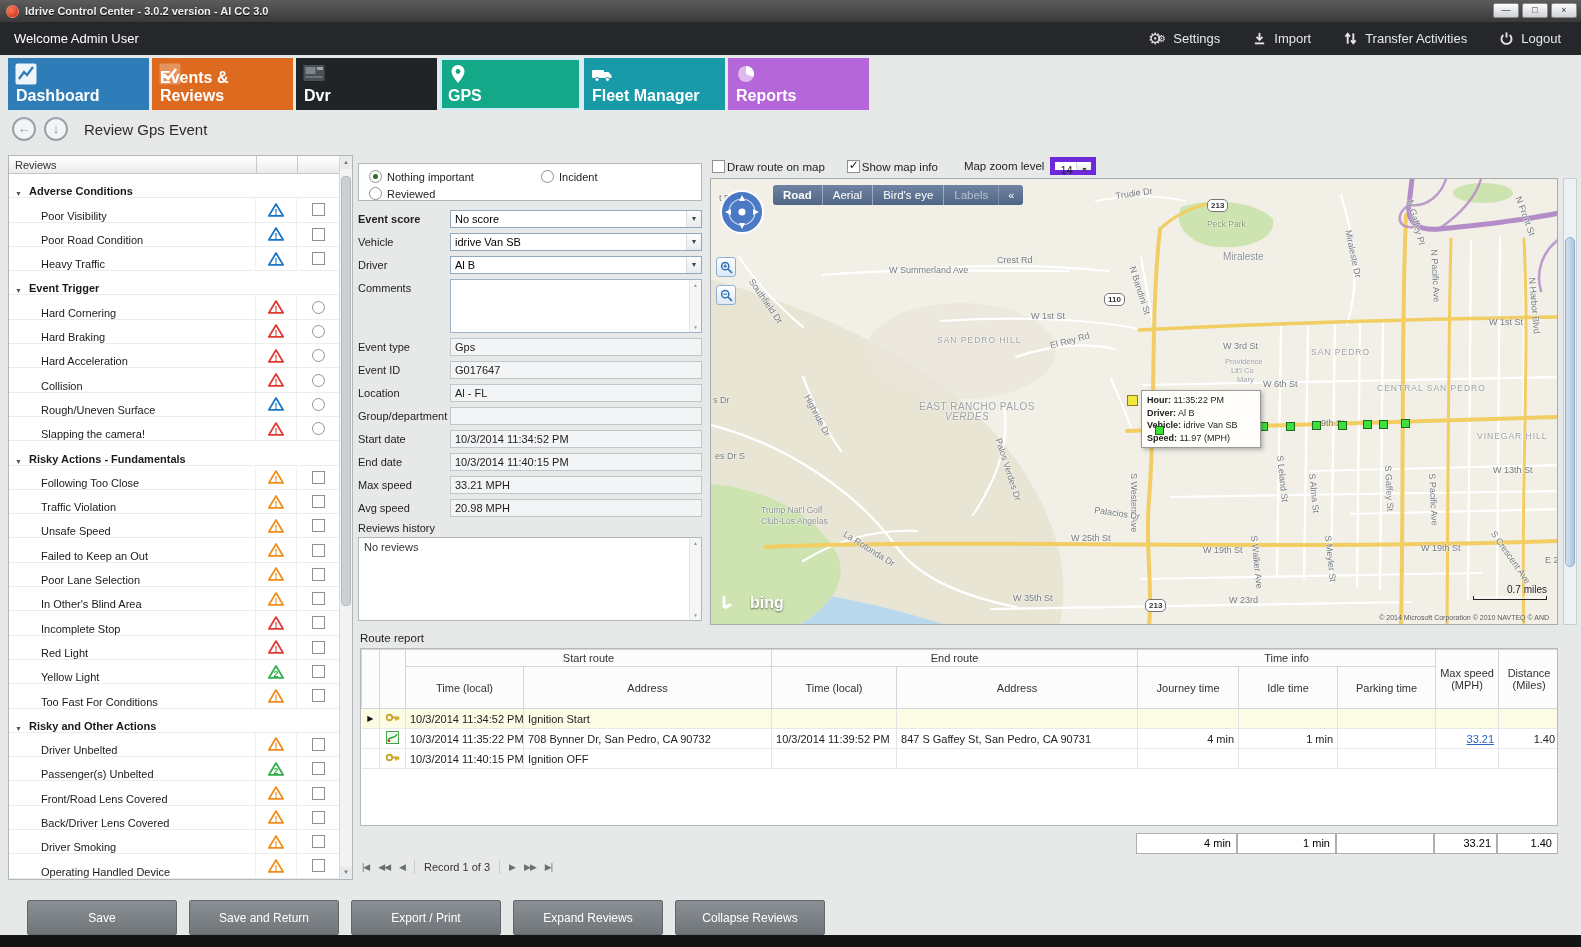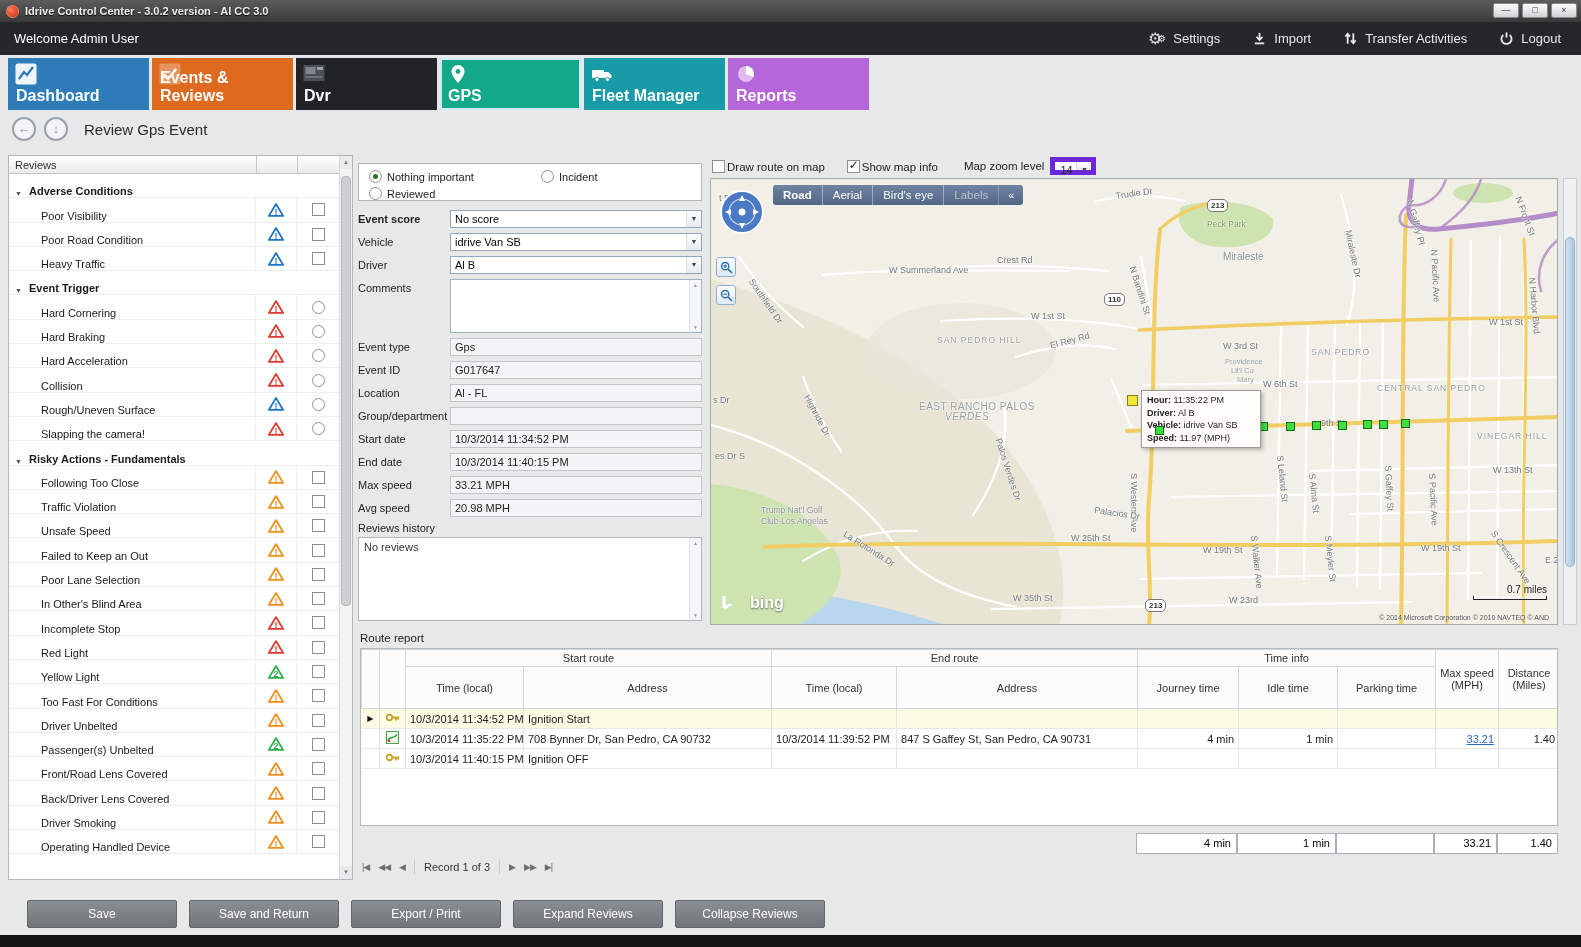--- a/index.html
+++ b/index.html
@@ -144,21 +144,21 @@
   .spd-link { color:#2a66c8; text-decoration:underline; cursor:pointer; }
   .summary-box { position:absolute; height:21px; border:1px solid #aab0b5; background:#fff; font-size:11px;
     line-height:19px; text-align:right; padding-right:5px; }
   .rr-pager { position:absolute; left:2px; top:228px; display:flex; align-items:center; gap:9px; }
   .pg-btn { color:#6a6f74; font-size:9px; letter-spacing:-1px; cursor:pointer; }
   .pg-sep { width:1px; height:14px; background:#ccc; }
   .pg-text { color:#333; font-size:11px; }
 
   
   .footer-buttons { position:absolute; left:27px; top:900px; display:flex; gap:12px; }
-  .f-btn { width:150px; height:28px; background:linear-gradient(#8a8f94,#70757a); border:1px solid #62676c;
+  .f-btn { width:150px; height:35px; background:linear-gradient(#8a8f94,#70757a); border:1px solid #62676c;
     color:#fff; font-size:12px; font-family:inherit; border-radius:2px; cursor:pointer; }
   .bottom-strip { position:absolute; left:0; bottom:0; width:100%; height:12px; background:#141414; }
 </style>
 </head>
 <body>
 
 <div class="app">
 
   <div class="titlebar">
     <span class="app-icon"></span>
@@ -510,20 +510,24 @@
             <span class="item-label">Too Fast For Conditions</span>
             <span class="icon-cell">
               <svg viewBox="0 0 18 16" width="16" height="14">
                 <path d="M9 1.2 L17.2 14.8 L0.8 14.8 Z" fill="#fff" stroke="#ef8d1d" stroke-width="2" stroke-linejoin="round"></path>
                 <text x="9" y="13.2" text-anchor="middle" font-size="10" font-weight="bold" fill="#ef8d1d">!</text>
               </svg>
             </span>
             <span class="ctrl-cell">
               <span class="cb"></span>
             </span>
+          </div>
+          <div class="tree-row group">
+            <span class="caret">▼</span>
+            <span class="group-label">Risky and Other Actions</span>
           </div>
           <div class="tree-row item">
             <span class="item-label">Driver Unbelted</span>
             <span class="icon-cell">
               <svg viewBox="0 0 18 16" width="16" height="14">
                 <path d="M9 1.2 L17.2 14.8 L0.8 14.8 Z" fill="#fff" stroke="#ef8d1d" stroke-width="2" stroke-linejoin="round"></path>
                 <text x="9" y="13.2" text-anchor="middle" font-size="10" font-weight="bold" fill="#ef8d1d">!</text>
               </svg>
             </span>
             <span class="ctrl-cell">

